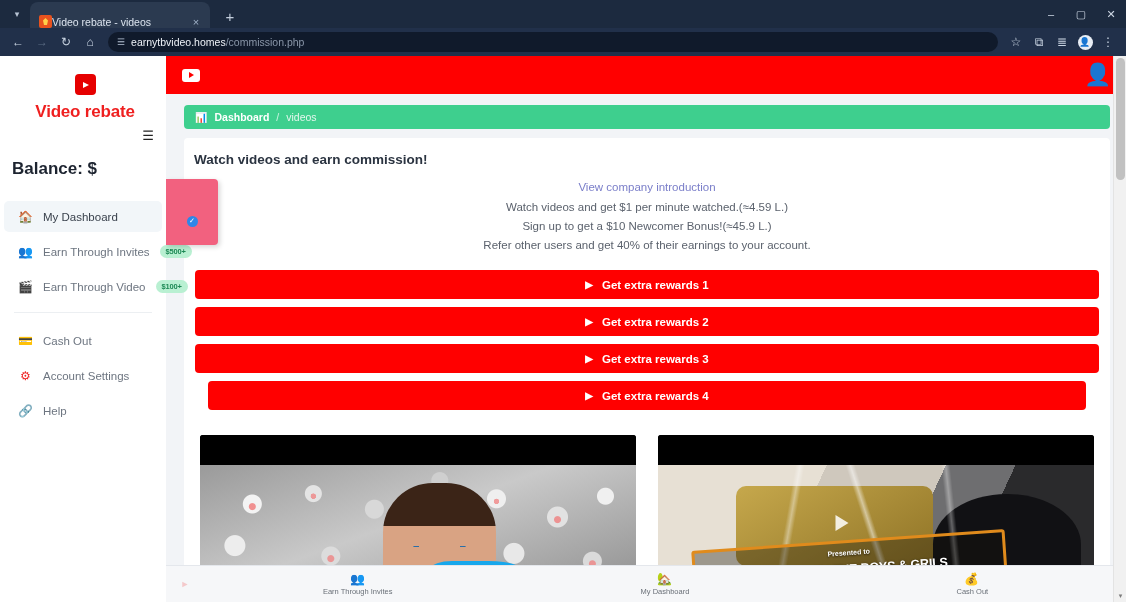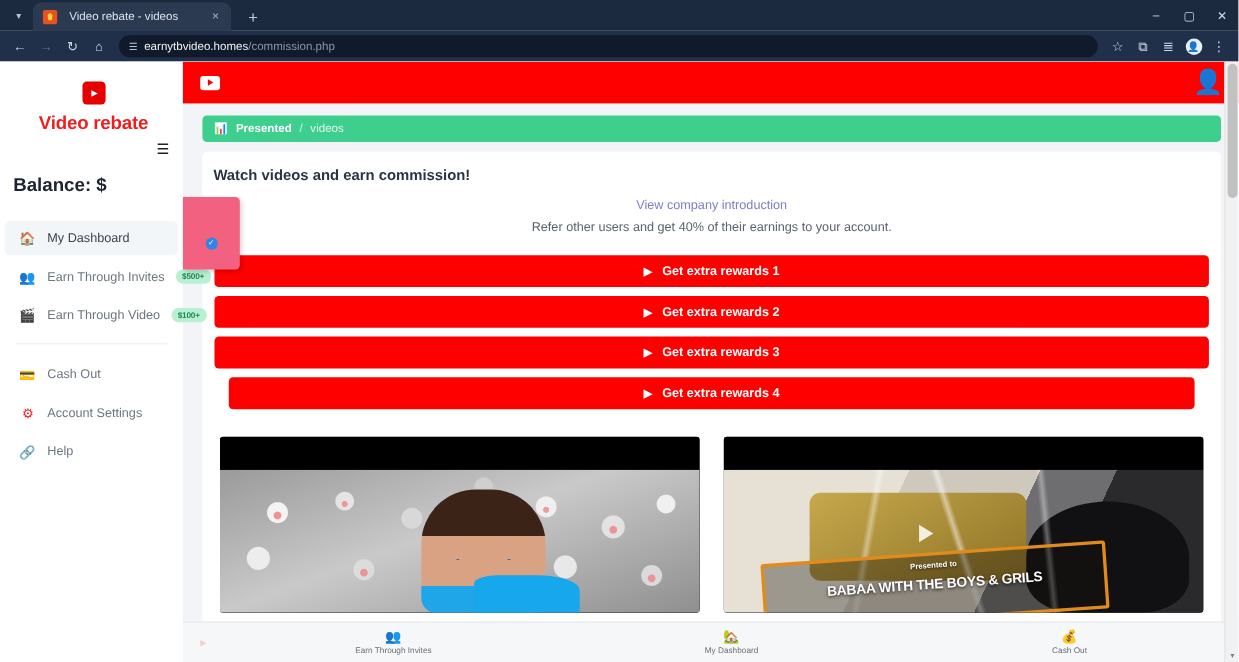--- a/index.html
+++ b/index.html
@@ -16,22 +16,22 @@
   .tabstrip {
     height: 28px; background: #1c2a3f; display: flex; align-items: flex-end;
     padding-left: 4px; position: relative; flex: 0 0 28px;
   }
   .tabstrip-caret {
     width: 26px; height: 24px; display: flex; align-items: center; justify-content: center;
     color: #b8c4d4; font-size: 9px; margin-bottom: 2px;
   }
   .tab {
     height: 26px; min-width: 180px; max-width: 190px; background: #2b3a50;
-    border-radius: 8px 8px 0 0; display: flex; align-items: center;
-    padding: 0 6px 0 9px; gap: 11px; position: relative;
+    border-radius: 8px 8px 0 0; display: flex; align-items: flex-end;
+    padding: 0 6px 0 9px; gap: 0; position: relative;
   }
   .tab-fav {
     width: 13px; height: 13px; border-radius: 2px; background: #e8521e;
     display: flex; align-items: center; justify-content: center;
     flex: 0 0 13px;
   }
   .tab-fav::after {
     content: ""; width: 5px; height: 7px; background: #ffd04a;
     clip-path: polygon(50% 0, 100% 35%, 80% 100%, 20% 100%, 0 35%);
   }
@@ -388,28 +388,30 @@
 
       <div class="appbar">
         <span class="appbar-logo"></span>
         <span class="appbar-user">👤</span>
       </div>
 
       <div class="scrollarea">
 
         <div class="crumbbar">
           <span class="crumb-ico">📊</span>
-          <span class="crumb-home">Presented</span>
+          <span class="crumb-home">Dashboard</span>
           <span class="crumb-sep">/</span>
           <span class="crumb-cur">videos</span>
         </div>
 
         <section class="card">
           <div class="card-title">Watch videos and earn commission!</div>
           <a class="card-link" href="#">View company introduction</a>
+          <div class="card-line">Watch videos and get $1 per minute watched.(≈4.59 L.)</div>
+          <div class="card-line">Sign up to get a $10 Newcomer Bonus!(≈45.9 L.)</div>
           <div class="card-line">Refer other users and get 40% of their earnings to your account.</div>
 
           <div class="rewards">
             <div class="rw-row">
               <button class="rw-btn">
                 <span class="rw-ico">▶</span>
                 <span>Get extra rewards 1</span>
               </button>
             </div>
             <div class="rw-row">

